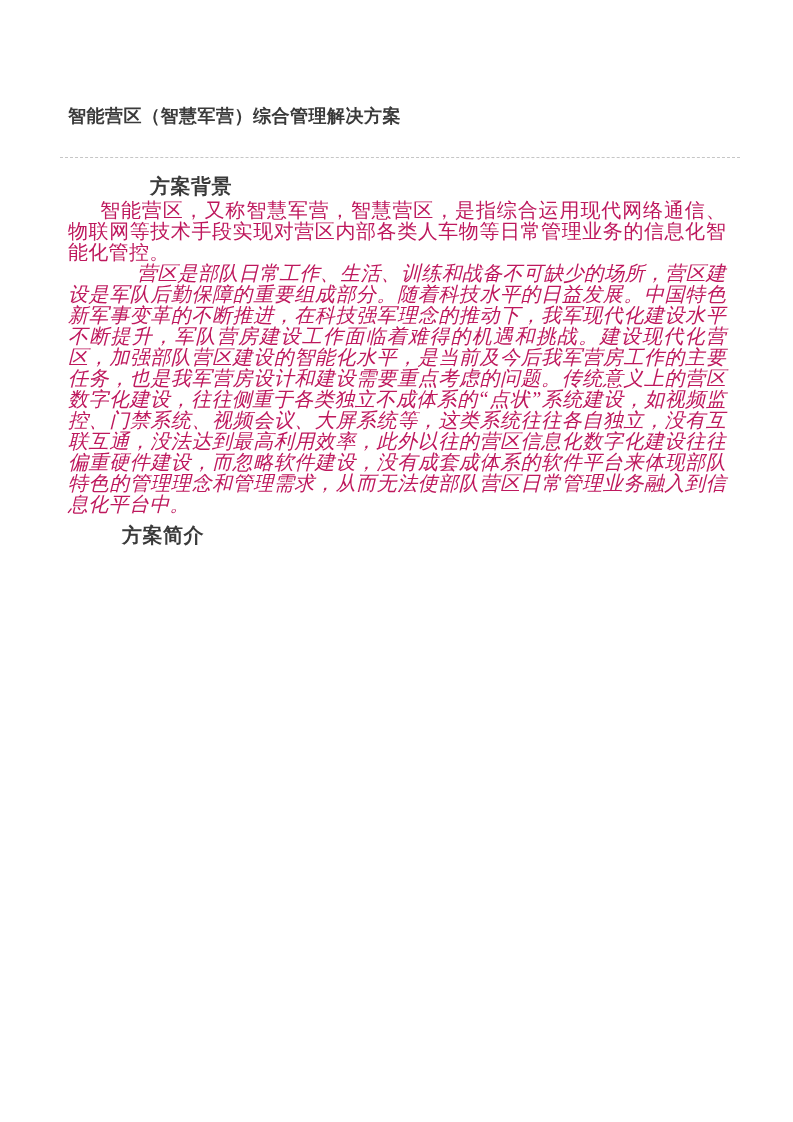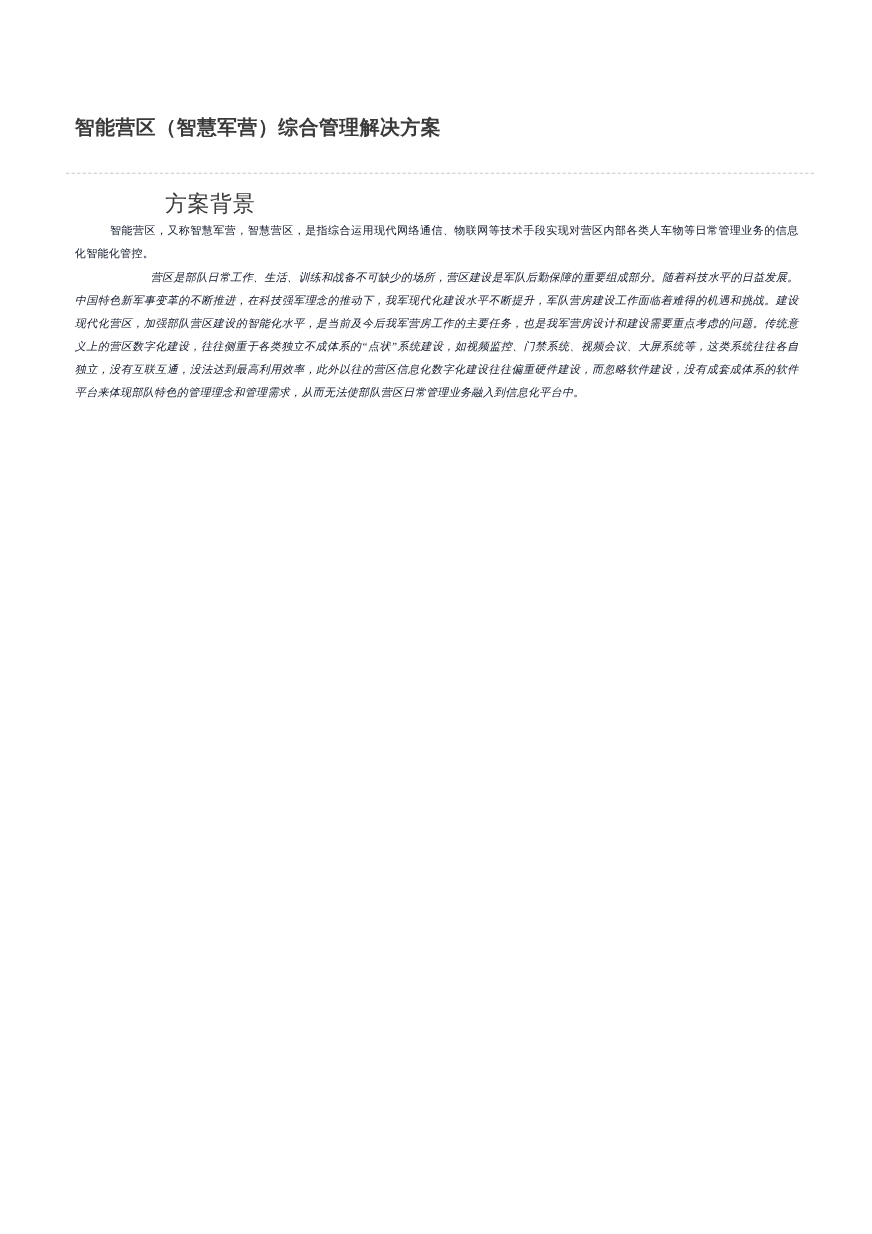--- a/index.html
+++ b/index.html
@@ -29,37 +29,37 @@
   .dashed-divider {
     height: 0;
     border: none;
     border-top: 1px dashed #c6c6c6;
     margin: 29px -14px 0 -8px;
   }
   .section-heading {
     margin: 0;
     font-size: 20px;
     line-height: 24px;
-    font-weight: normal;
+    font-weight: bold;
     color: #3a3a3a;
     letter-spacing: 0.5px;
   }
   .heading-background {
     margin-top: 16px;
     margin-left: 82px;
   }
   .heading-intro {
     margin-top: 8px;
     margin-left: 54px;
   }
   .body-para {
     margin: 0;
-    font-size: 10px;
+    font-size: 20px;
     line-height: 21px;
-    color: #0f172a;
+    color: #be185d;
     text-align: justify;
     letter-spacing: 0.3px;
   }
   .para-1 { margin-top: 2px; text-indent: 32px; }
   .para-2 { text-indent: 69px; font-style: italic; }
   .para-3 { text-indent: 27px; }
   .para-4 { margin-top: 3px; text-indent: 49px; }
 </style>
 </head>
 <body>
@@ -71,16 +71,17 @@
 
     <div class="dashed-divider"></div>
 
     <section>
       <h2 class="section-heading heading-background">方案背景</h2>
       <p class="body-para para-1">智能营区，又称智慧军营，智慧营区，是指综合运用现代网络通信、物联网等技术手段实现对营区内部各类人车物等日常管理业务的信息化智能化管控。</p>
       <p class="body-para para-2">营区是部队日常工作、生活、训练和战备不可缺少的场所，营区建设是军队后勤保障的重要组成部分。随着科技水平的日益发展。中国特色新军事变革的不断推进，在科技强军理念的推动下，我军现代化建设水平不断提升，军队营房建设工作面临着难得的机遇和挑战。建设现代化营区，加强部队营区建设的智能化水平，是当前及今后我军营房工作的主要任务，也是我军营房设计和建设需要重点考虑的问题。传统意义上的营区数字化建设，往往侧重于各类独立不成体系的“点状”系统建设，如视频监控、门禁系统、视频会议、大屏系统等，这类系统往往各自独立，没有互联互通，没法达到最高利用效率，此外以往的营区信息化数字化建设往往偏重硬件建设，而忽略软件建设，没有成套成体系的软件平台来体现部队特色的管理理念和管理需求，从而无法使部队营区日常管理业务融入到信息化平台中。</p>
     </section>
 
     <section>
+      <h2 class="section-heading heading-intro">方案简介</h2>
     </section>
 
   </div>
 </div>
 
 </body></html>

